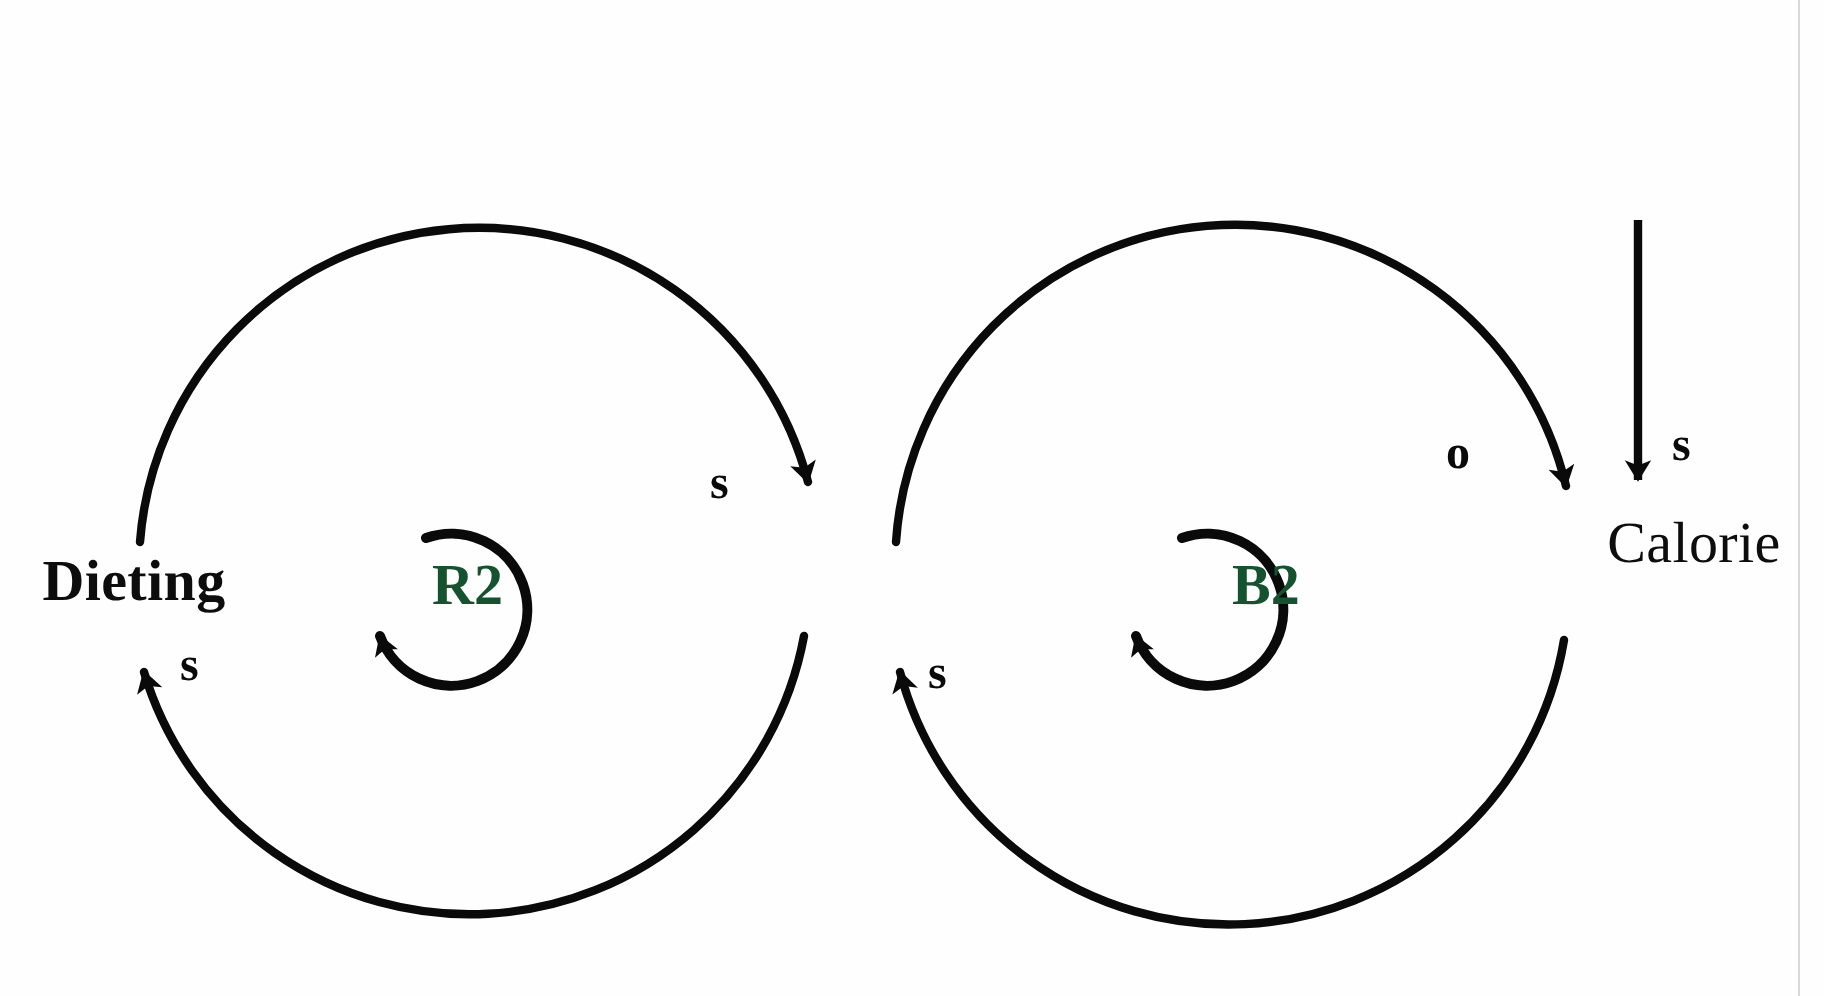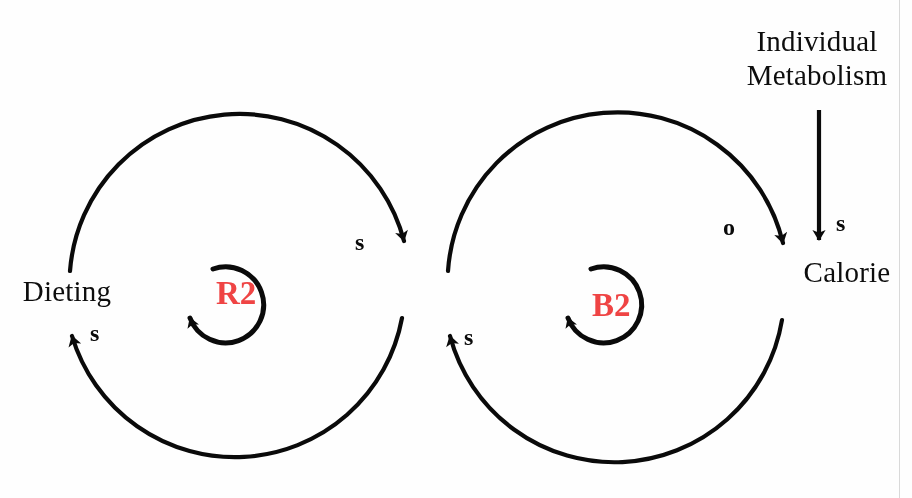--- a/index.html
+++ b/index.html
@@ -36,23 +36,23 @@
     position: absolute;
     color: #0a0a0a;
     font-family: "Liberation Serif", "DejaVu Serif", serif;
     font-size: 24px;
     font-weight: bold;
     line-height: 24px;
     white-space: nowrap;
   }
   .loop-id {
     position: absolute;
-    color: #ef4444;
+    color: #14532d;
     font-family: "Liberation Serif", "DejaVu Serif", serif;
-    font-size: 33px;
+    font-size: 29px;
     font-weight: bold;
     line-height: 29px;
     white-space: nowrap;
   }
   .scan-edge {
     position: absolute;
     top: 0;
     width: 1px;
     height: 498px;
     background: #d9d9d9;
@@ -81,37 +81,33 @@
 
     <path d="M 448,271 A 170,170 0 0 1 783,243" fill="none" stroke="#0a0a0a" stroke-width="4.2" stroke-linecap="round" marker-end="url(#ah)"></path>
 
     <path d="M 782,320 A 170,170 0 0 1 450,336" fill="none" stroke="#0a0a0a" stroke-width="4.2" stroke-linecap="round" marker-end="url(#ah)"></path>
 
     <path d="M 591,269 A 38,38 0 1 1 568,318" fill="none" stroke="#0a0a0a" stroke-width="5" stroke-linecap="round" marker-end="url(#ah-small)"></path>
 
     <path d="M 819,110 L 819,240" fill="none" stroke="#0a0a0a" stroke-width="4.2" stroke-linecap="butt" marker-end="url(#ah)"></path>
   </svg>
 
-  <div class="node-label" style="left:2px; top:274px; width:130px;">
+  <div class="node-label" style="left:2px; top:274px; width:130px;font-weight:bold;">
     <span>Dieting</span>
   </div>
 
 
   <div class="node-label" style="left:757px; top:255px; width:180px;">
     <div>Calorie</div>
   </div>
 
-  <div class="node-label" style="left:722px; top:24px; width:190px;">
-    <div>Individual</div>
-    <div>Metabolism</div>
-  </div>
 
   <div class="loop-id" style="left:216px; top:279px;">R2</div>
 
-  <div class="loop-id" style="left:592px; top:279px;margin-top:12px;">B2</div>
+  <div class="loop-id" style="left:616px; top:279px;">B2</div>
 
   <div class="polarity" style="left:355px; top:230px;">s</div>
 
   <div class="polarity" style="left:90px; top:321px;">s</div>
 
   <div class="polarity" style="left:723px; top:215px;">o</div>
 
   <div class="polarity" style="left:464px; top:325px;">s</div>
 
   <div class="polarity" style="left:836px; top:211px;">s</div>

